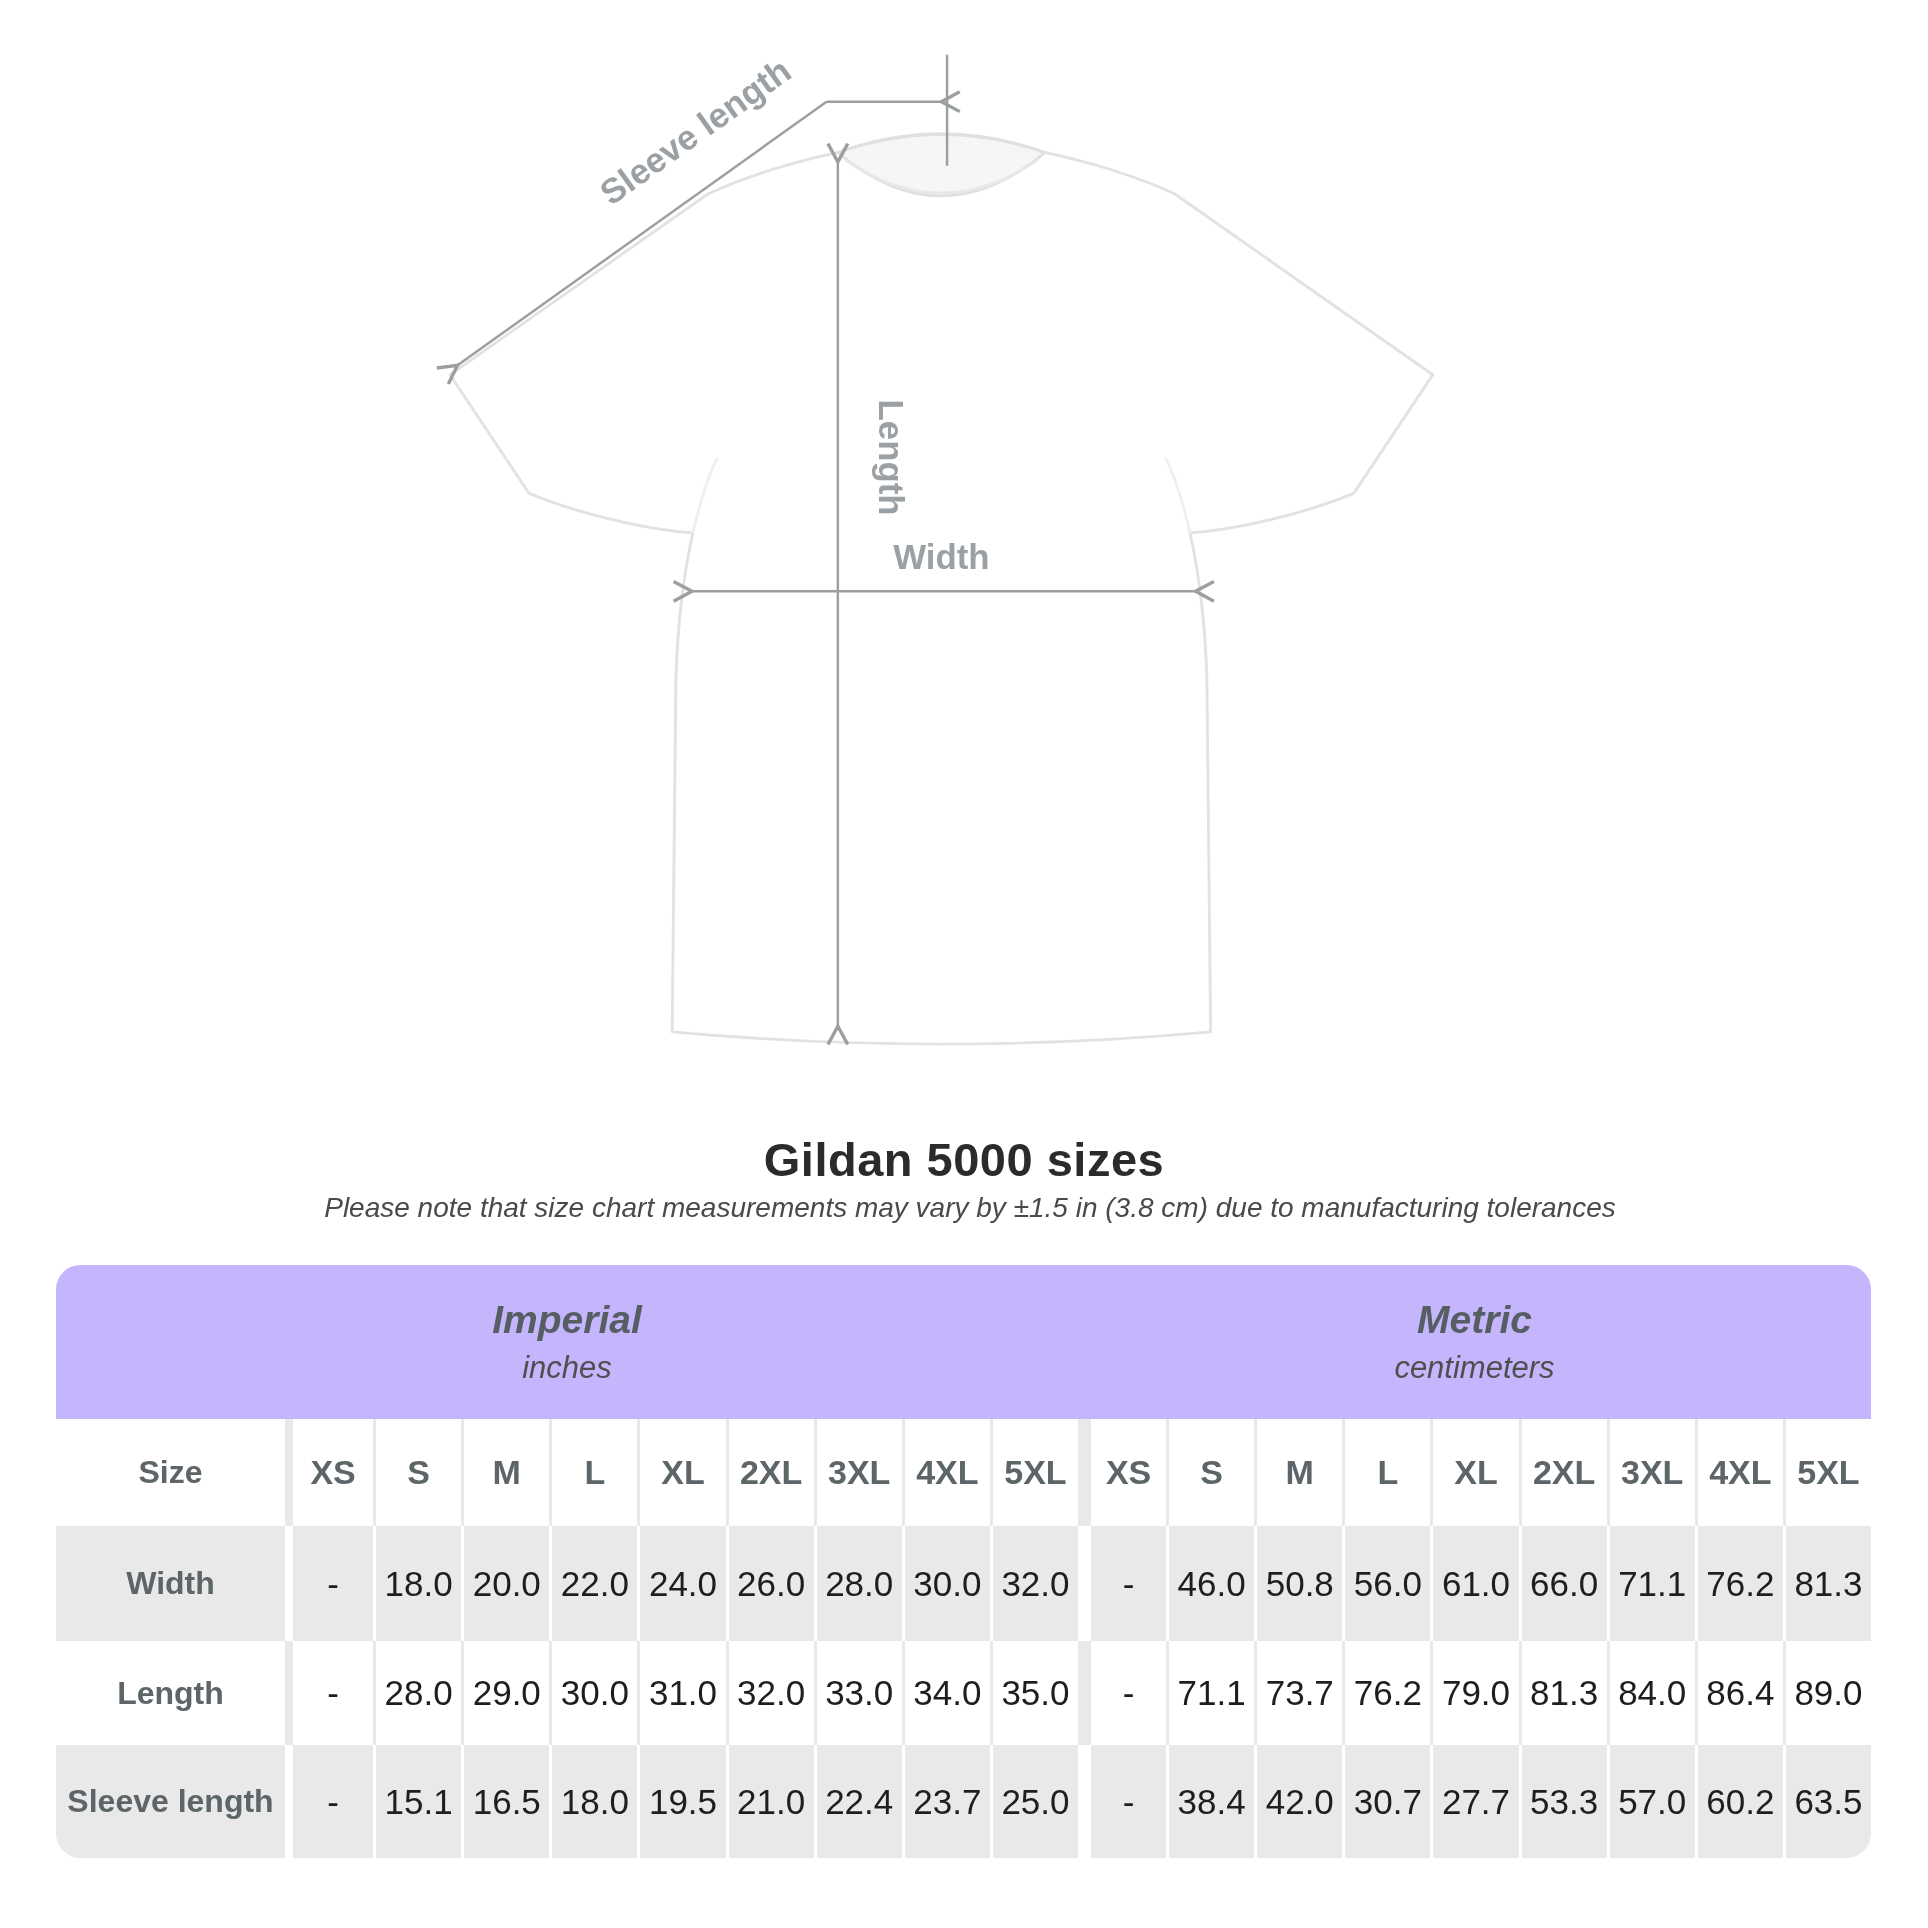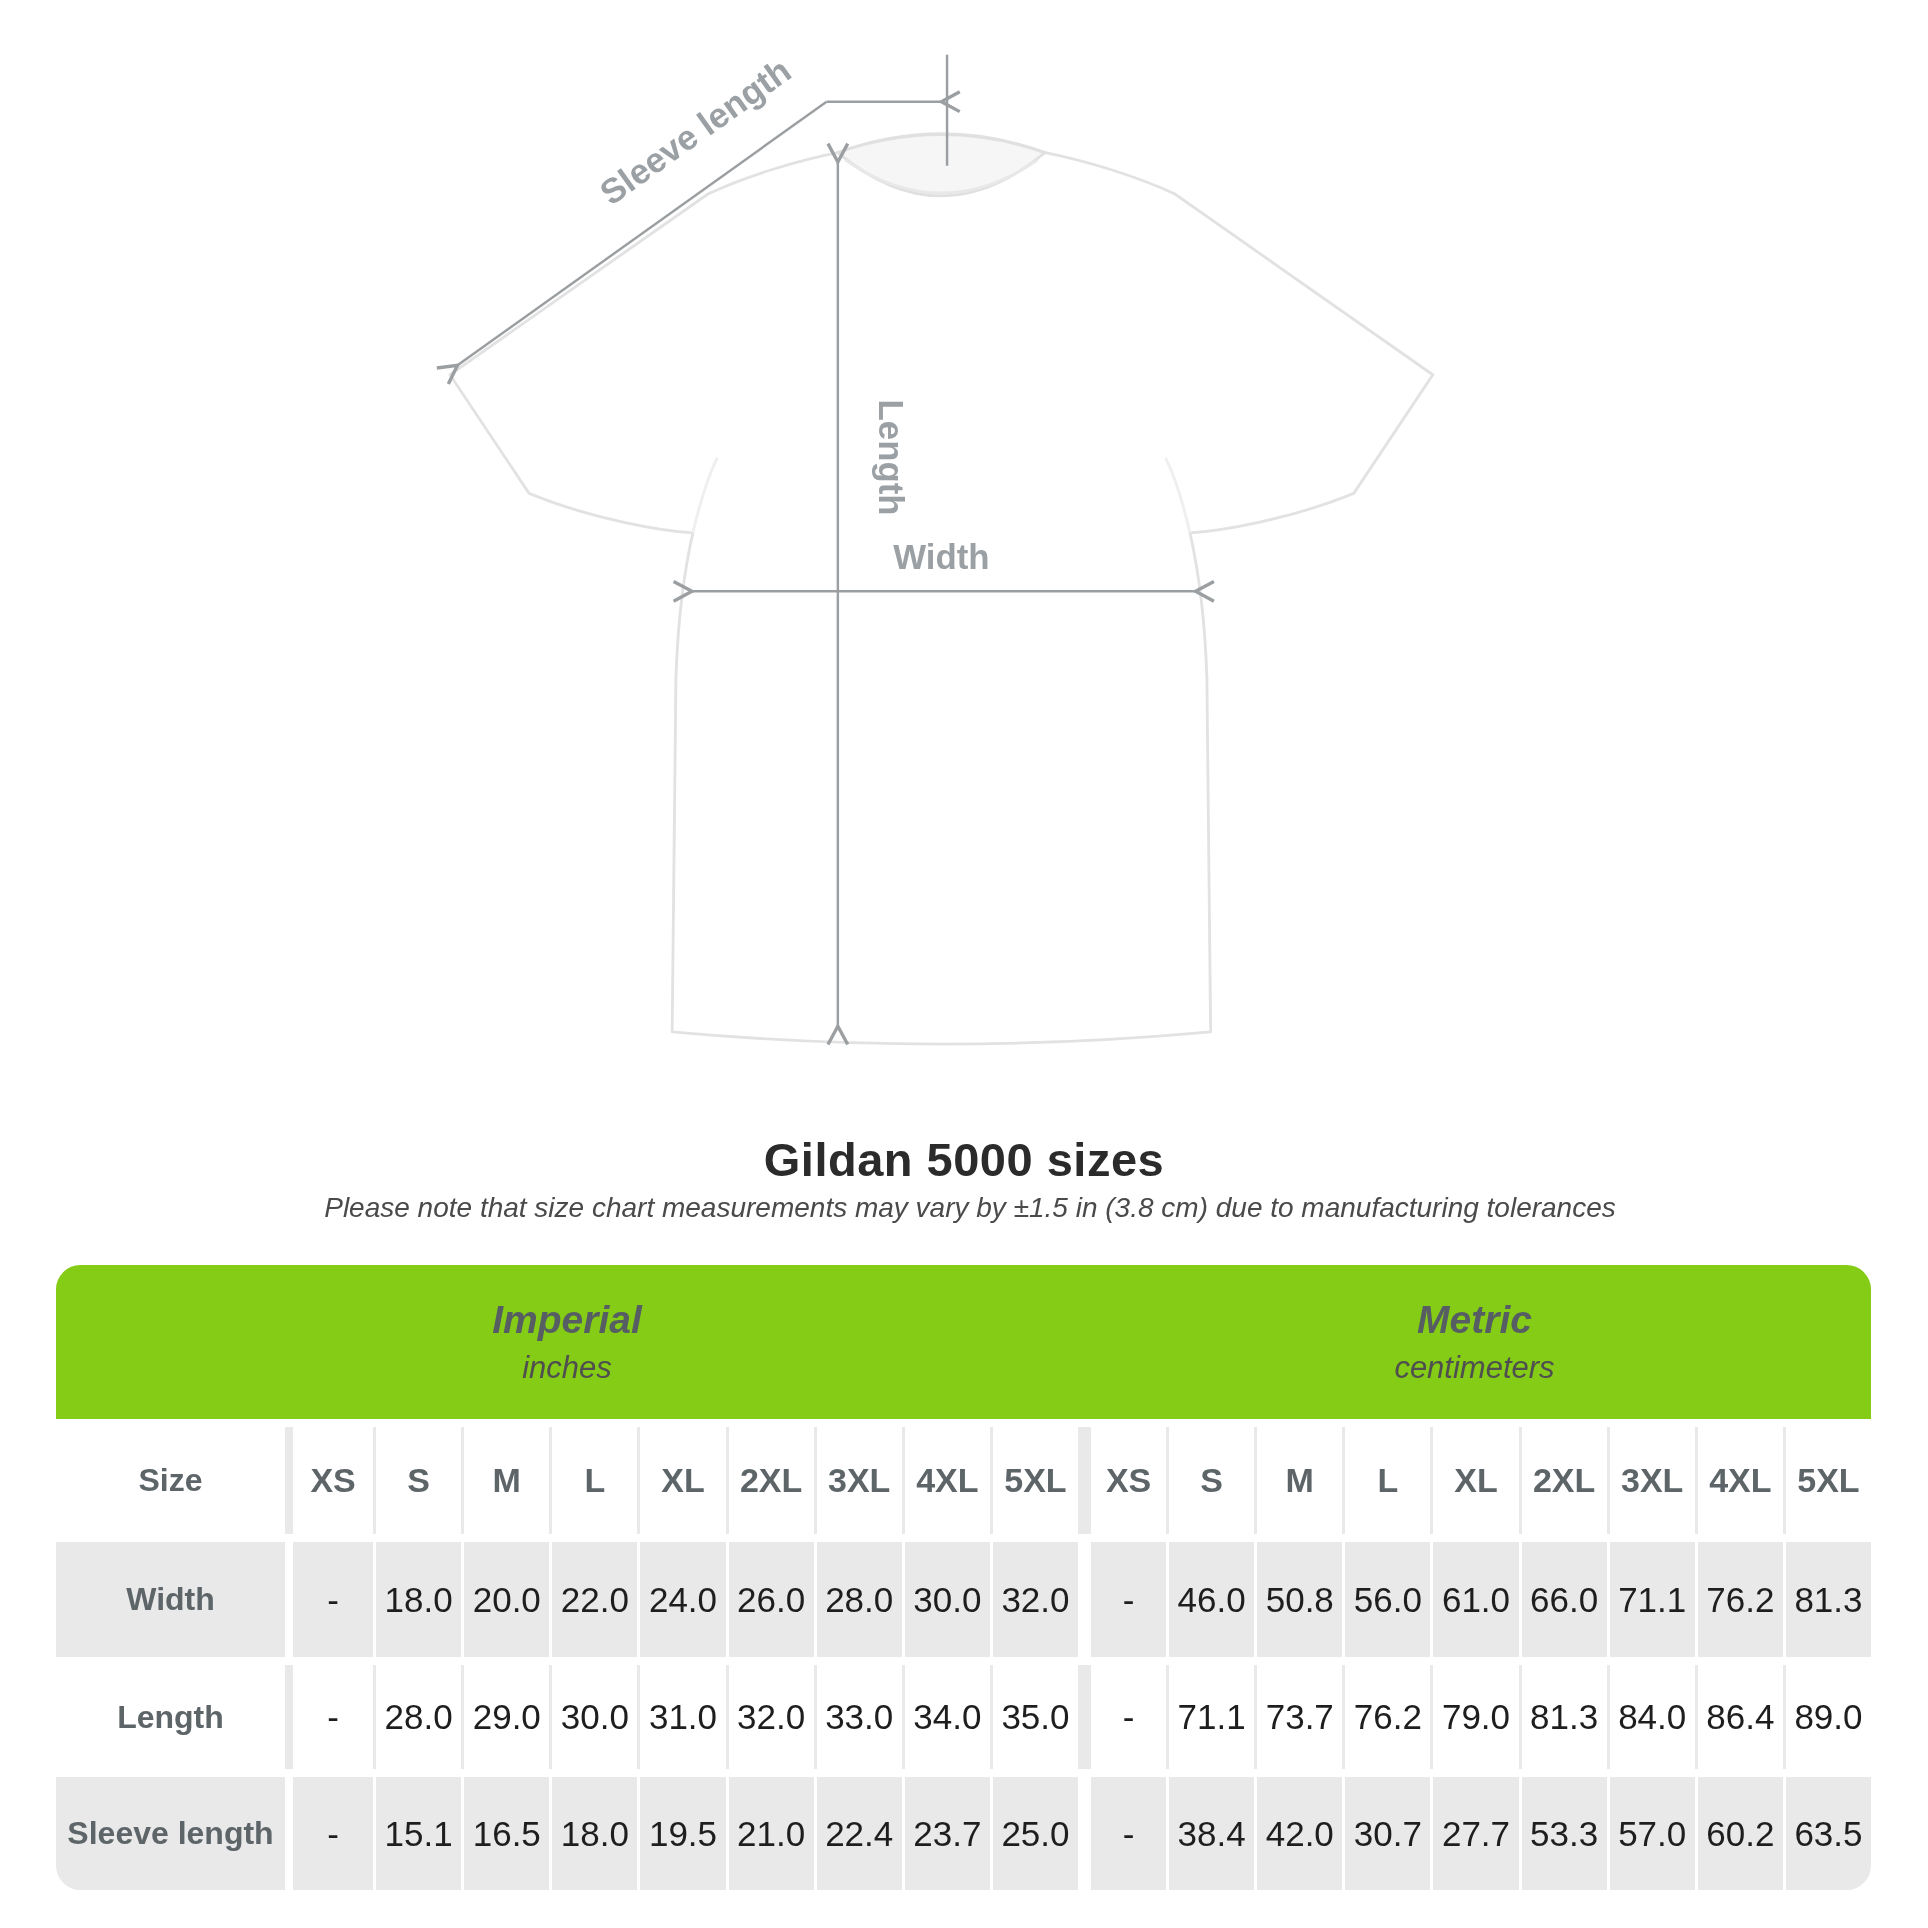--- a/index.html
+++ b/index.html
@@ -11,28 +11,28 @@
   .dim-label{fill:#9aa0a4;font-family:"Liberation Sans",sans-serif;font-weight:bold;font-size:37px;}
 
   .title{position:absolute;top:1132px;left:0;width:1928px;text-align:center;
          font-size:47px;font-weight:bold;color:#2b2b2b;letter-spacing:0.5px;}
   .subtitle{position:absolute;top:1192px;left:6px;width:1928px;text-align:center;
             font-size:28px;font-style:italic;color:#4a4a4a;}
 
   .sizetable{position:absolute;top:1265px;left:56px;width:1815px;
              border-radius:24.5px;overflow:hidden;}
 
-  .band{display:flex;background:#84cc16;height:154px;}
+  .band{display:flex;background:#c4b5fd;height:154px;}
   .band-col{display:flex;flex-direction:column;align-items:center;justify-content:center;gap:7.5px;}
   .band-imp{width:1022px;}
   .band-met{flex:1;}
   .u-name{font-size:39px;font-weight:bold;font-style:italic;color:#565e63;}
   .u-unit{font-size:31px;font-style:italic;color:#4f4f4f;}
 
-  .trow{display:grid;grid-template-columns:229px repeat(18,1fr);margin-top:8px;}
+  .trow{display:grid;grid-template-columns:229px repeat(18,1fr);}
   .h1{height:107px}.h2{height:115px}.h3{height:104px}.h4{height:113px}
   .r-white{background:#ffffff;}
   .r-gray{background:#e9e9e9;}
 
   .cell{display:flex;align-items:center;justify-content:center;box-sizing:border-box;
         border-left:0 solid transparent;}
   .bl{border-left-width:3.8px;}
   .blt{border-left-width:8.5px;}
   .bls{border-left-width:13px;}
   .r-white .cell{border-left-color:#e9e9e9;}

